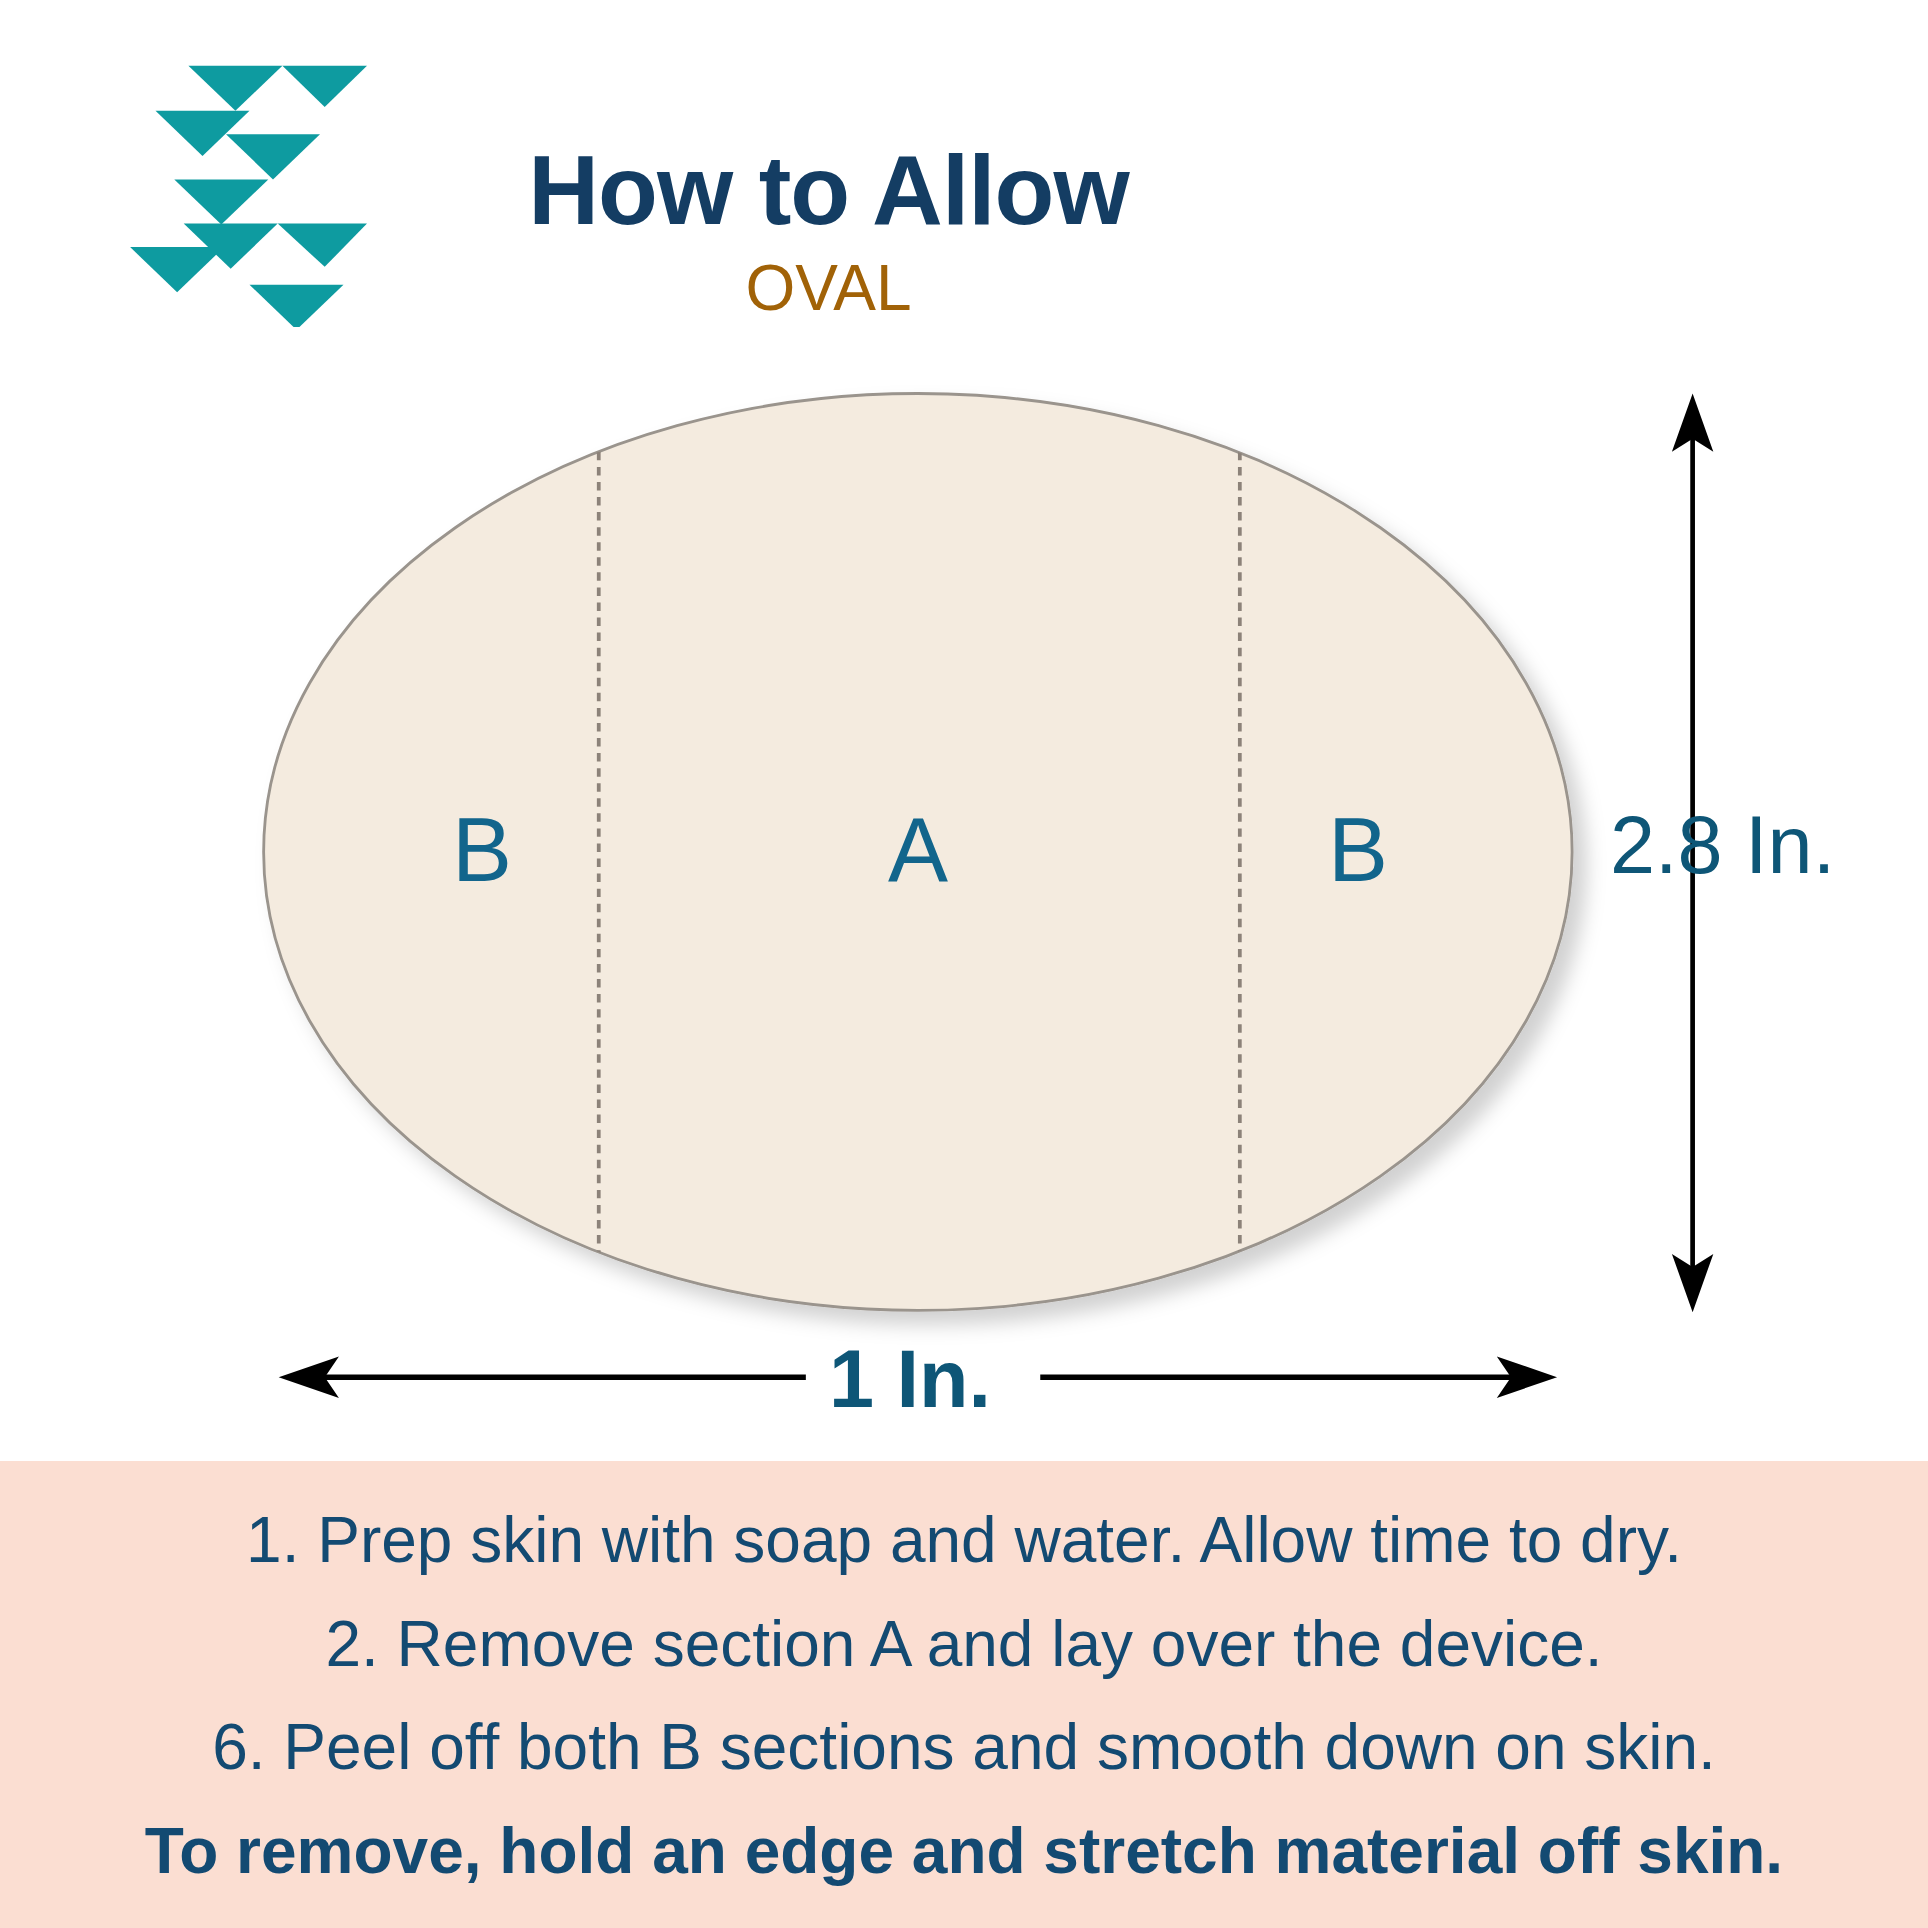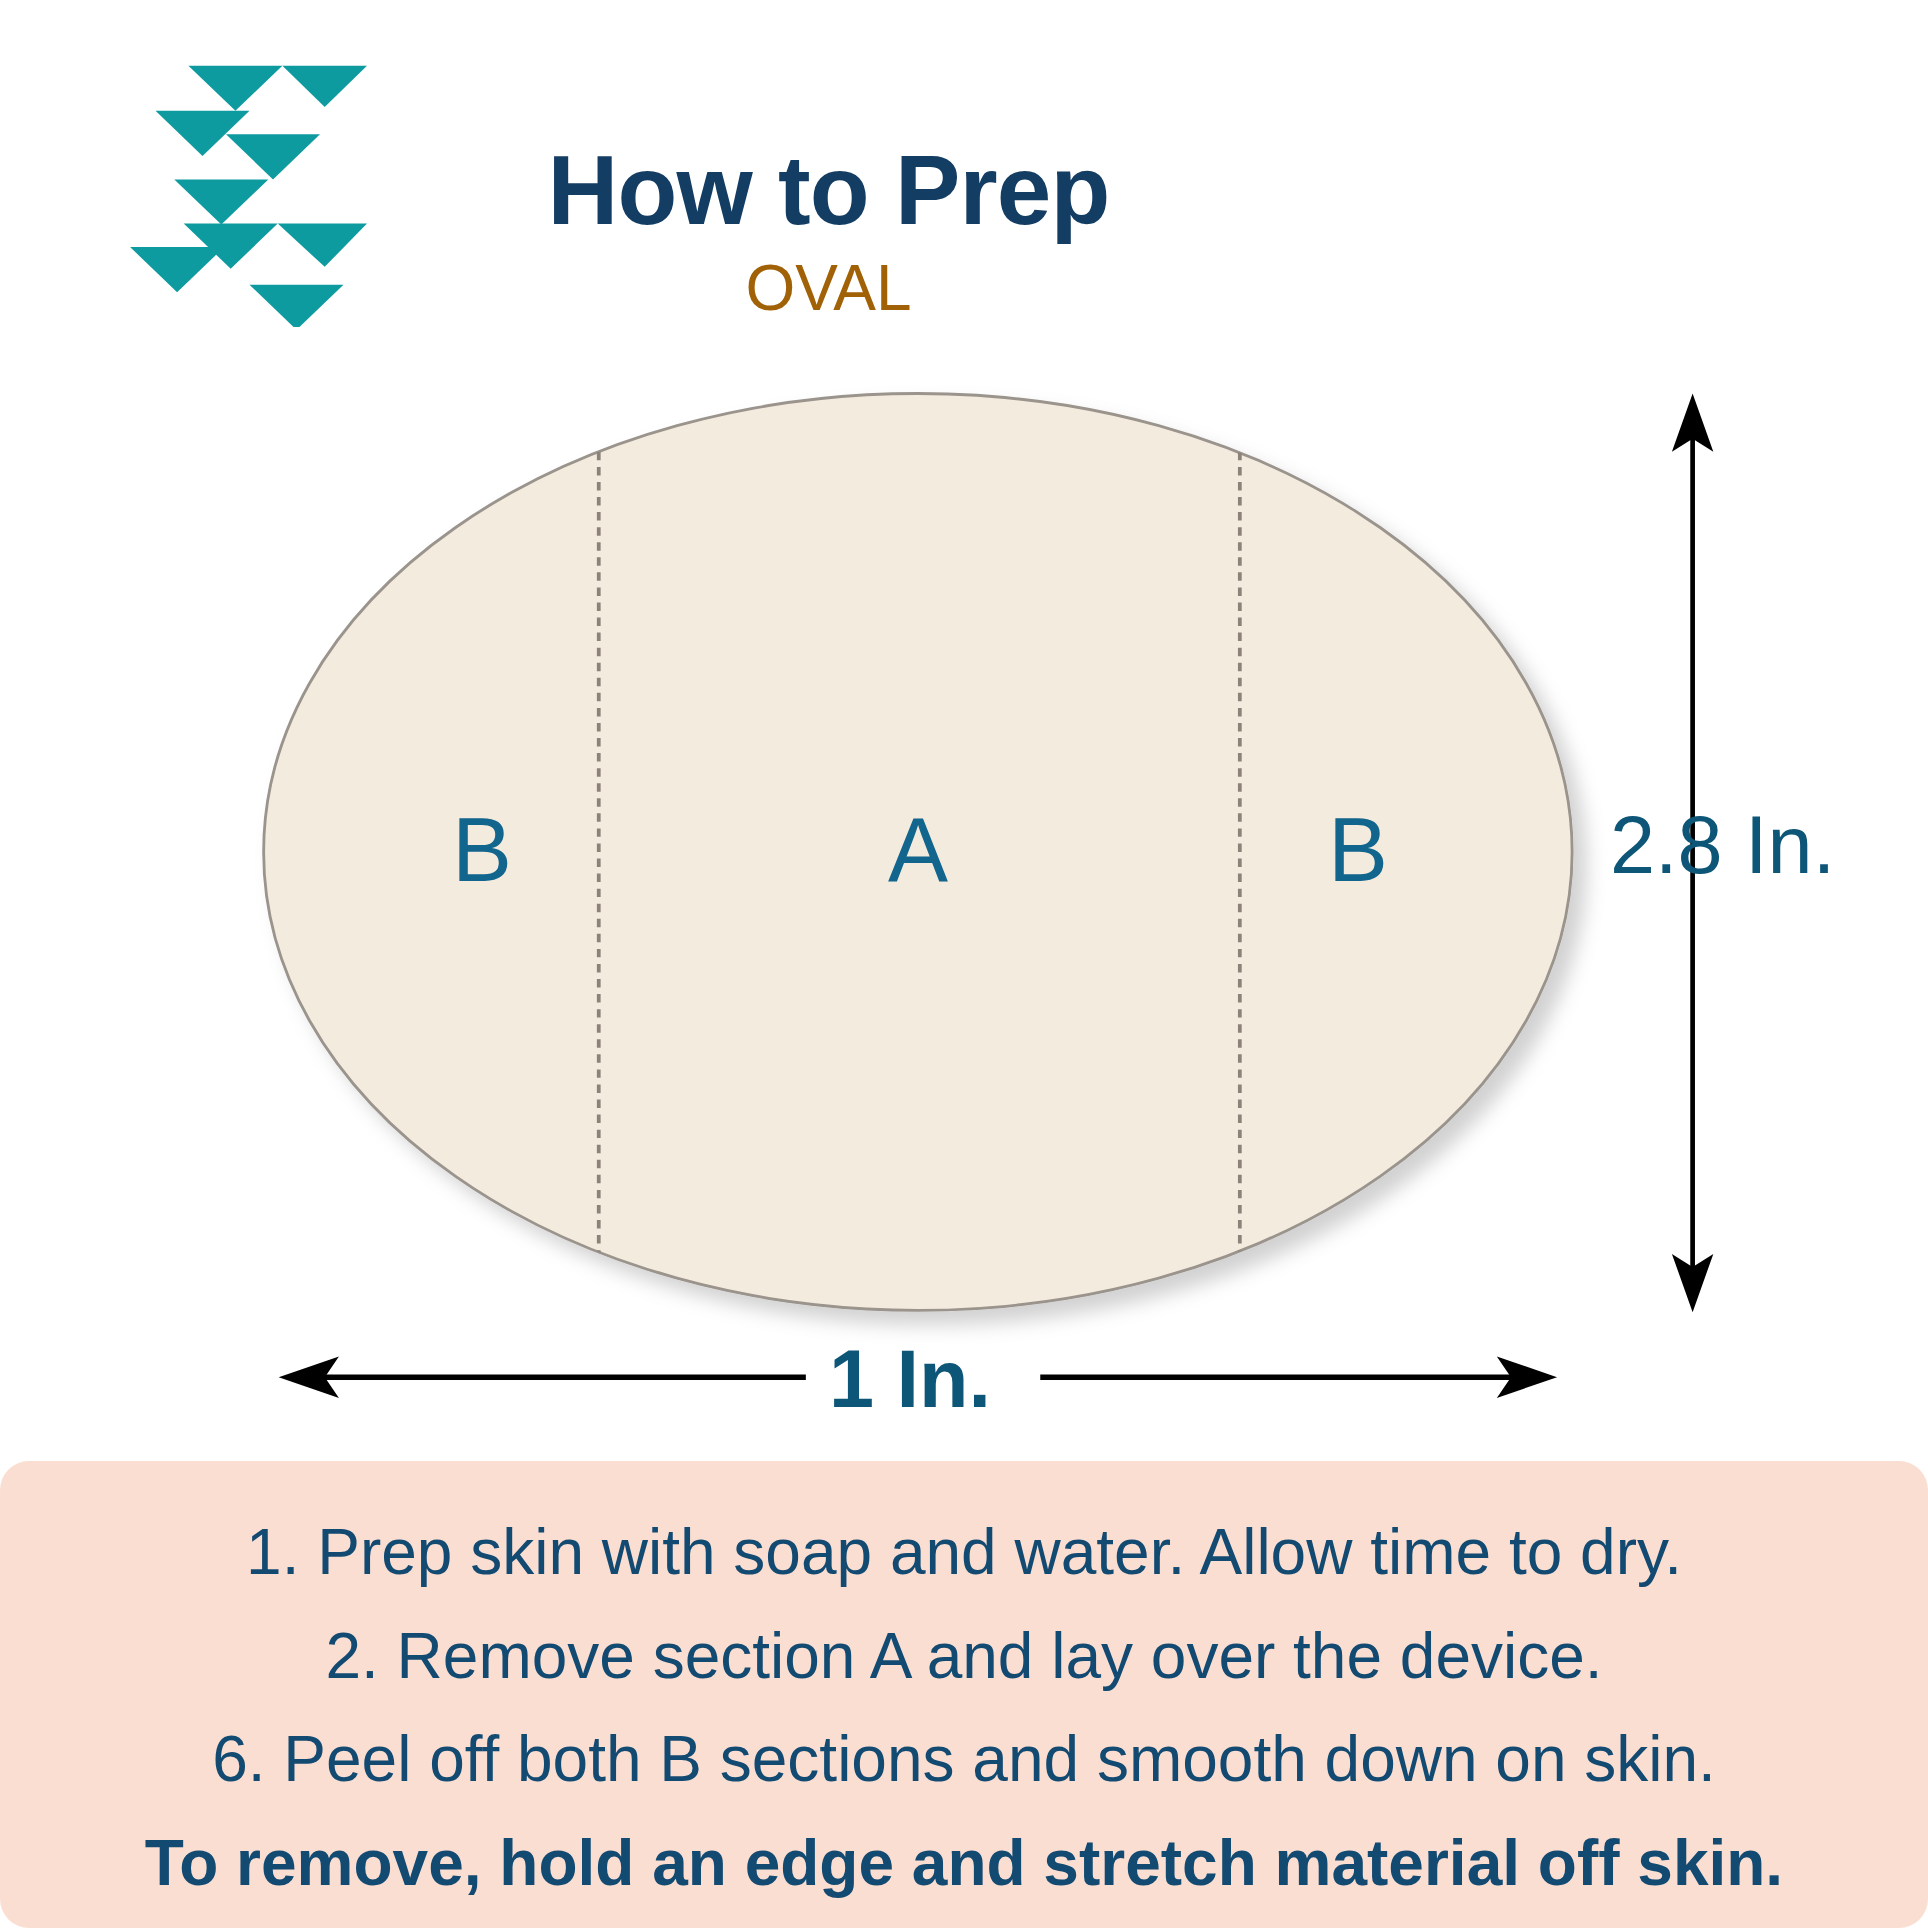--- a/index.html
+++ b/index.html
@@ -98,22 +98,21 @@
 
   
   #instructions {
     position: absolute;
     left: 0;
     top: 1461px;
     width: 1928px;
     height: 467px;
     background: #FBDED2;
     box-sizing: border-box;
-    padding: 40px 66px 0 66px;
-    border-radius: 29px;
+    padding: 28px 66px 0 66px;
   }
   .instruction-line {
     font-family: "Liberation Sans", sans-serif;
     font-size: 64px;
     color: #134A72;
     line-height: 1.62;
     text-align: center;
     white-space: nowrap;
   }
   .instruction-line.bold { font-weight: bold; text-align: center; }
@@ -135,21 +134,21 @@
 
       <polygon points="105,190 205,190 155,238" fill="#0E9BA0"></polygon>
       <polygon points="205,190 300,190 255,236" fill="#0E9BA0"></polygon>
       <polygon points="48,215 148,215 98,263" fill="#0E9BA0"></polygon>
 
       <polygon points="175,255 275,255 225,303" fill="#0E9BA0"></polygon>
     </svg>
   </div>
 
   <div id="title-block">
-    <div id="page-title">How to Prep</div>
+    <div id="page-title">How to Allow</div>
     <div id="page-subtitle">OVAL</div>
   </div>
 
   <div id="oval-area">
     <svg id="oval-svg" width="1928" height="1461" viewBox="0 0 2048 1552">
       <defs>
         <filter id="ovalShadow" x="-20%" y="-20%" width="150%" height="150%">
           <feDropShadow dx="14" dy="14" stdDeviation="10" flood-color="#000000" flood-opacity="0.18"></feDropShadow>
         </filter>
         <clipPath id="ovalClip">

